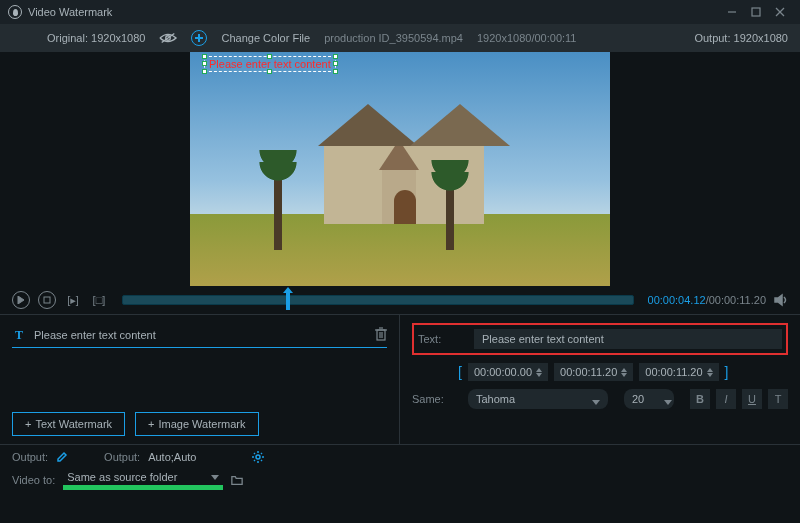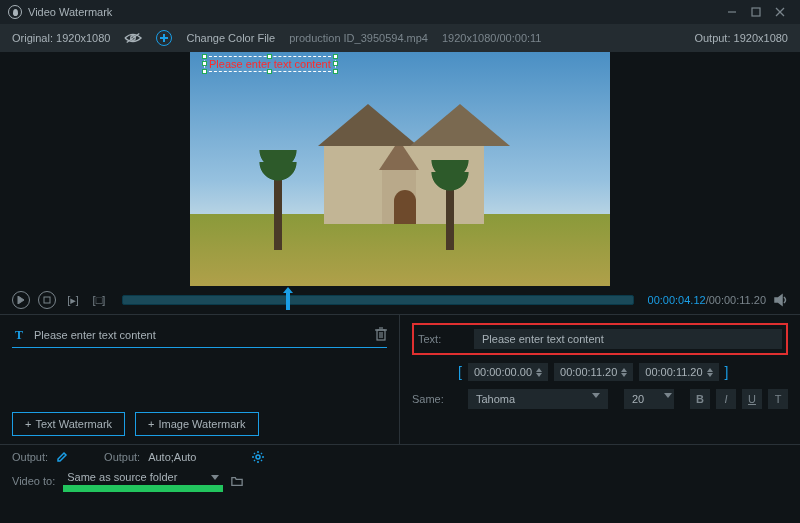--- a/index.html
+++ b/index.html
@@ -4,21 +4,21 @@
 <style>
 *{margin:0;padding:0;box-sizing:border-box;font-family:Tahoma,Arial,sans-serif;font-size:11px;color:#a8b2b8;}
 body{background:#0f1417;width:800px;height:523px;overflow:hidden;}
 .titlebar{height:24px;background:#1a2126;display:flex;align-items:center;padding:0 8px;}
 .logo{width:14px;height:14px;border-radius:50%;border:1.5px solid #a8b2b8;display:inline-flex;align-items:center;justify-content:center;margin-right:6px;}
 .logo::after{content:"";width:5px;height:7px;background:#a8b2b8;border-radius:50% 50% 50% 50%/60% 60% 40% 40%;}
 .titlebar .sp{flex:1;}
 .winbtn{width:24px;height:24px;display:inline-flex;align-items:center;justify-content:center;cursor:pointer;color:#7a858c;}
 .winbtn svg{width:10px;height:10px;stroke:#7a858c;stroke-width:1.2;fill:none;}
 .topbar{height:28px;background:#242c31;display:flex;align-items:center;padding:0 12px;gap:14px;}
-.topbar .orig{color:#7a858c;}
+.topbar .orig{color:#7a858c;margin-left:35px;}
 .eye{display:inline-flex;align-items:center;}
 .eye svg{width:18px;height:12px;stroke:#a8b2b8;fill:none;stroke-width:1.5;}
 .plus{width:16px;height:16px;border:1.5px solid #1a9ee6;border-radius:50%;display:inline-flex;align-items:center;justify-content:center;color:#1a9ee6;}
 .plus svg{width:8px;height:8px;stroke:#1a9ee6;stroke-width:2;}
 .csf{cursor:pointer;}
 .topbar .sp{flex:1;}
 .preview-area{height:234px;display:flex;align-items:center;justify-content:center;background:#0f1417;position:relative;}
 .preview{width:420px;height:234px;position:relative;overflow:hidden;}
 .sky{position:absolute;inset:0;background:linear-gradient(#4a8fc4,#96c1df 55%,#b8d4e4 70%);}
 .grass{position:absolute;left:0;right:0;bottom:0;height:72px;background:linear-gradient(#8a9a3a,#b0a04a);}
@@ -66,41 +66,41 @@
 .row .lbl{width:40px;color:#7a858c;}
 .textrow{border:2px solid #e03030;padding:4px;margin-bottom:8px;}
 .tinput{flex:1;background:#1f282d;border:none;outline:none;padding:4px 8px;color:#a8b2b8;font-size:11px;}
 .timerow{display:flex;align-items:center;gap:6px;}
 .timerow .brkt{color:#1a9ee6;font-size:14px;}
 .tbox{background:#1f282d;padding:3px 6px;color:#a8b2b8;display:inline-flex;align-items:center;gap:4px;}
 .spin{display:inline-flex;flex-direction:column;cursor:pointer;}
 .spin span{width:0;height:0;border-left:3px solid transparent;border-right:3px solid transparent;}
 .spin .up{border-bottom:4px solid #7a858c;margin-bottom:1px;}
 .spin .dn{border-top:4px solid #7a858c;}
-.sel{background:#1f282d;padding:4px 8px;display:inline-flex;align-items:flex-start;gap:20px;cursor:pointer;}
+.sel{background:#1f282d;padding:4px 8px;display:inline-flex;align-items:flex-end;gap:20px;cursor:pointer;border-radius:8px;}
 .sel .car{width:0;height:0;border-left:4px solid transparent;border-right:4px solid transparent;border-top:5px solid #7a858c;}
 .sel.font{width:140px;justify-content:space-between;}
 .sel.size{width:50px;justify-content:space-between;}
 .stylebtns{display:flex;gap:6px;margin-left:auto;}
 .sbtn{width:20px;height:20px;background:#1f282d;display:inline-flex;align-items:center;justify-content:center;cursor:pointer;color:#7a858c;}
 .sbtn.b{font-weight:bold;}
 .sbtn.i{font-style:italic;}
 .sbtn.u{text-decoration:underline;}
 .swatches{display:flex;gap:2px;align-items:center;}
 .sw{width:12px;height:12px;cursor:pointer;}
 .sw.sel2{outline:1px solid #fff;}
 .more{color:#7a858c;cursor:pointer;letter-spacing:1px;}
 .bottom{border-top:1px solid #2a3238;padding:6px 12px;display:flex;flex-direction:column;gap:6px;position:relative;}
 .brow{display:flex;align-items:center;gap:8px;}
 .brow .lbl2{color:#7a858c;}
 .editic,.gearic,.foldic{cursor:pointer;display:inline-flex;}
 .editic svg,.gearic svg,.foldic svg{width:12px;height:12px;stroke:#1a9ee6;fill:none;stroke-width:1.5;}
 .gearic svg{stroke:#1a9ee6;}
 .foldic svg{stroke:#7a858c;}
-.sel2b{border-bottom:7px solid #22c55e;padding:2px 4px;min-width:160px;display:inline-flex;justify-content:space-between;align-items:center;cursor:pointer;}
+.sel2b{border-bottom:5px solid #22c55e;padding:2px 4px;min-width:160px;display:inline-flex;justify-content:space-between;align-items:center;cursor:pointer;}
 .export{position:absolute;right:16px;top:10px;background:#1a9ee6;color:#fff;padding:8px 32px;cursor:pointer;font-size:12px;}
 </style>
 </head>
 <body>
 
 <div class="titlebar">
   <span class="logo"></span>
   <span>Video Watermark</span>
   <span class="sp"></span>
   <span class="winbtn">

